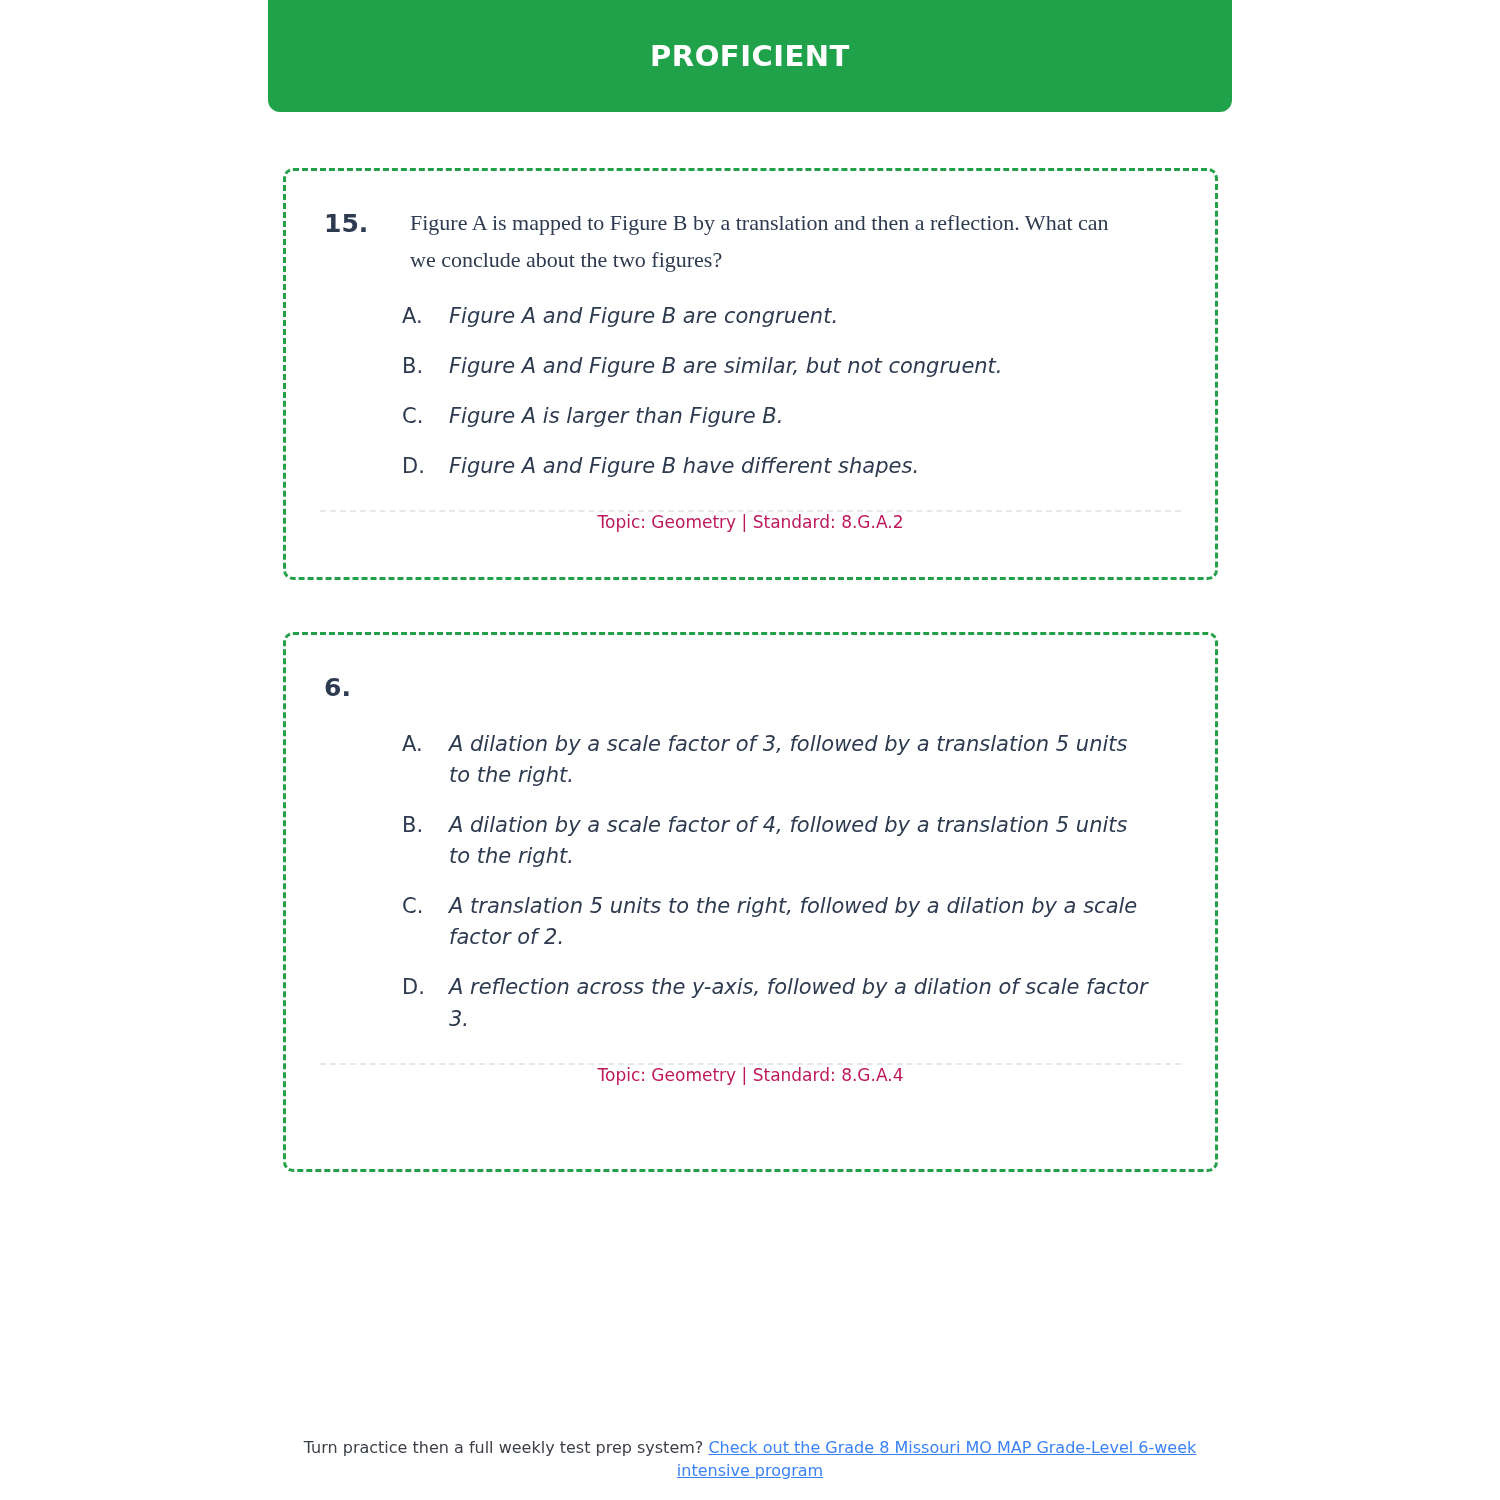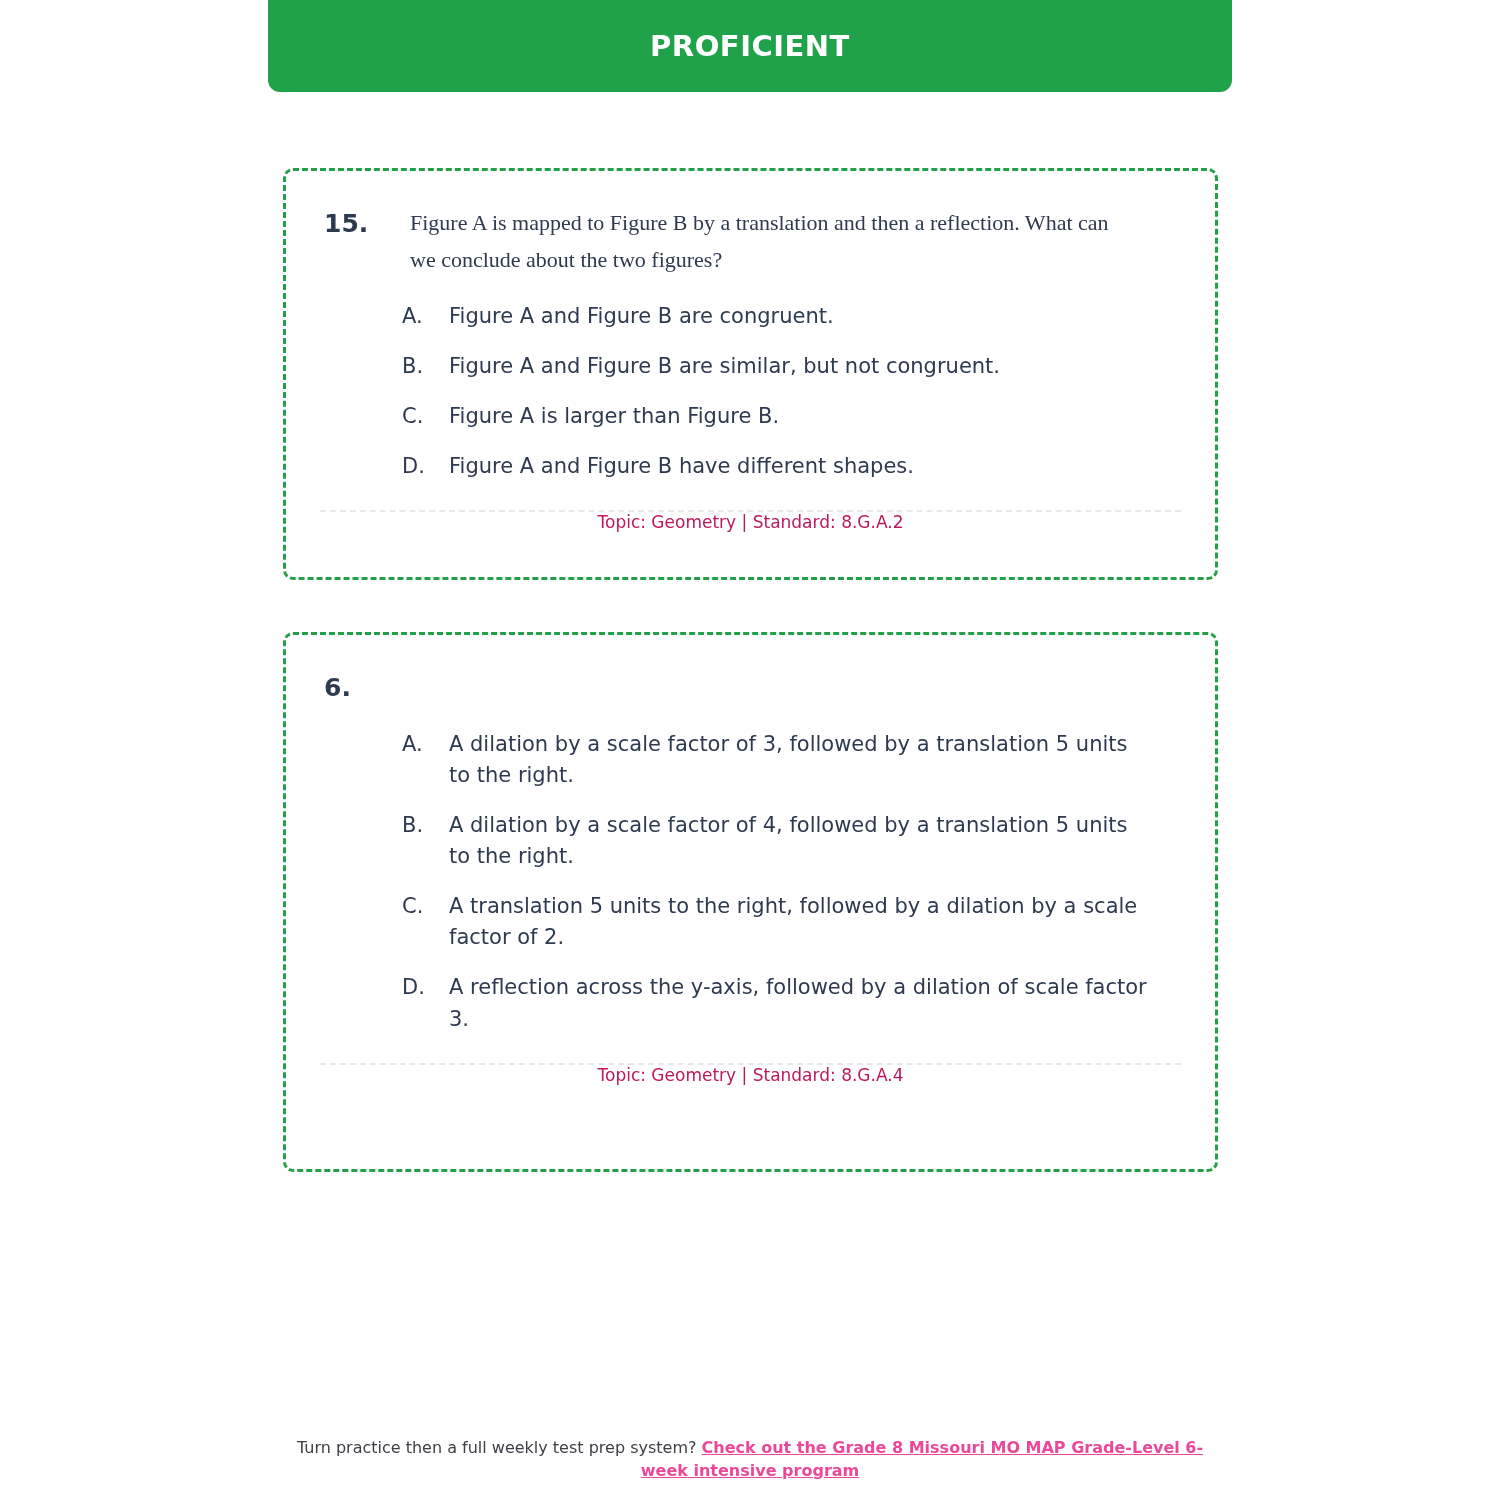--- a/index.html
+++ b/index.html
@@ -22,21 +22,21 @@
     height: 1500px;
     box-sizing: border-box;
   }
 
   
   .level-banner {
     position: absolute;
     left: 268px;
     top: 0px;
     width: 964px;
-    height: 92px;
+    height: 112px;
     background: #1fa24a;
     border-radius: 0 0 12px 12px;
     box-sizing: border-box;
     display: flex;
     flex-direction: column;
     align-items: center;
     justify-content: center;
     padding-top: 14px;
   }
   .level-title {
@@ -107,20 +107,21 @@
     color: #2d3a4f;
   }
   .option:last-child { margin-bottom: 0; }
   .option-letter {
     flex: 0 0 47px;
     width: 47px;
   }
   .option-text {
     flex: 1 1 auto;
     padding-right: 28px;
+    font-style: italic;
   }
 
   .q-divider {
     margin-top: 28px;
     border-top: 2px dashed #e6e8ec;
     height: 0;
   }
   .q-meta {
     text-align: center;
     font-size: 17px;
@@ -132,22 +133,22 @@
     position: absolute;
     left: 290px;
     top: 1437px;
     width: 920px;
     text-align: center;
     font-size: 16px;
     line-height: 1.42;
     color: #3b3f46;
   }
   .footer-link {
-    color: #ec4899;
-    font-weight: bold;
+    color: #3b82f6;
+    font-weight: normal;
     text-decoration: underline;
   }
 </style>
 </head>
 <body>
 
 <div class="page">
 
   <div class="level-banner">
     <div class="level-title">PROFICIENT</div>

